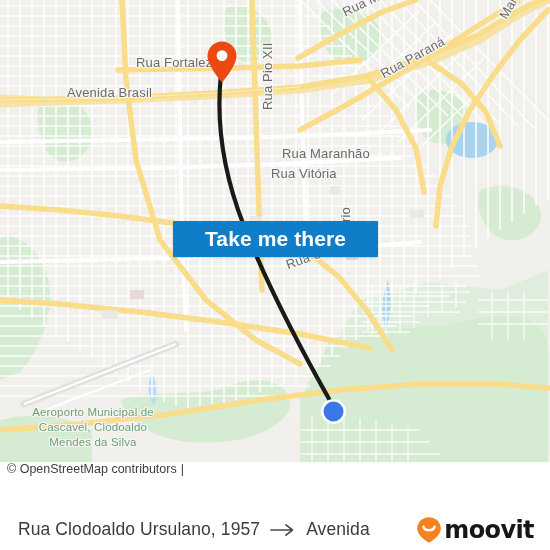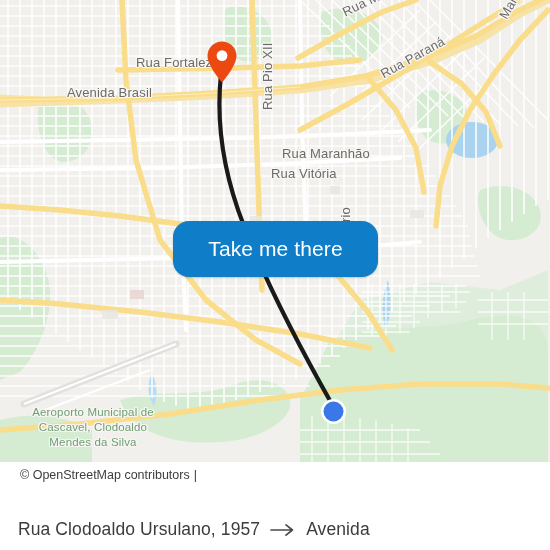--- a/index.html
+++ b/index.html
@@ -46,41 +46,42 @@
   }
 
   
   .pin { position: absolute; }
   .dot-marker { position: absolute; }
 
   
   .cta {
     position: absolute;
     left: 173px; top: 221px;
-    width: 205px; height: 56px;
+    width: 205px; height: 36px;
     background: #0f7dc7;
     border: none;
-    border-radius: 16px;
+    border-radius: 1px;
     color: #ffffff;
     font-family: "Liberation Sans", sans-serif;
     font-size: 21px;
     letter-spacing: .1px;
     cursor: pointer;
     display: flex; align-items: center; justify-content: center;
     box-shadow: 0 1px 2px rgba(0,0,0,.18);
+    font-weight: bold;
   }
 
   
   .attrib {
     position: absolute;
     left: 0; top: 462px;
     width: 538px; height: 26px;
     background: rgba(255,255,255,.88);
-    display: flex; align-items: center;
-    padding-left: 20px;
+    display: flex; align-items: flex-start;
+    padding-left: 7px;
     font-size: 12.5px;
     color: #3d3d3d;
     font-family: "Liberation Sans", sans-serif;
     white-space: nowrap;
   }
   .attrib .sep { padding: 0 4px; }
 
   
   .footer {
     position: absolute;
@@ -416,15 +417,22 @@
     <div class="route-text">
       <span>Rua Clodoaldo Ursulano, 1957</span>
       <span class="route-arrow">
         <svg width="26" height="14" viewBox="0 0 26 14">
           <path d="M1 7 L22 7 M16 1.8 L22.4 7 L16 12.2" stroke="#4a4a4a" stroke-width="1.7" fill="none" stroke-linecap="round" stroke-linejoin="round"></path>
         </svg>
       </span>
       <span>Avenida</span>
     </div>
 
+    <div class="brand">
+      <svg width="26" height="28" viewBox="0 0 26 28">
+        <path d="M13 1.2 C 6.4 1.2, 1.2 6.3, 1.2 12.6 C 1.2 20.4, 13 26.8, 13 26.8 C 13 26.8, 24.8 20.4, 24.8 12.6 C 24.8 6.3, 19.6 1.2, 13 1.2 Z" fill="#f5811f"></path>
+        <path d="M7.4 10.6 C 8.6 15.4, 17.4 15.4, 18.6 10.6" stroke="#ffffff" stroke-width="2.4" fill="none" stroke-linecap="round"></path>
+      </svg>
+      <span class="brand-word">moovit</span>
+    </div>
   </div>
 
 </div>
 
 </body></html>

